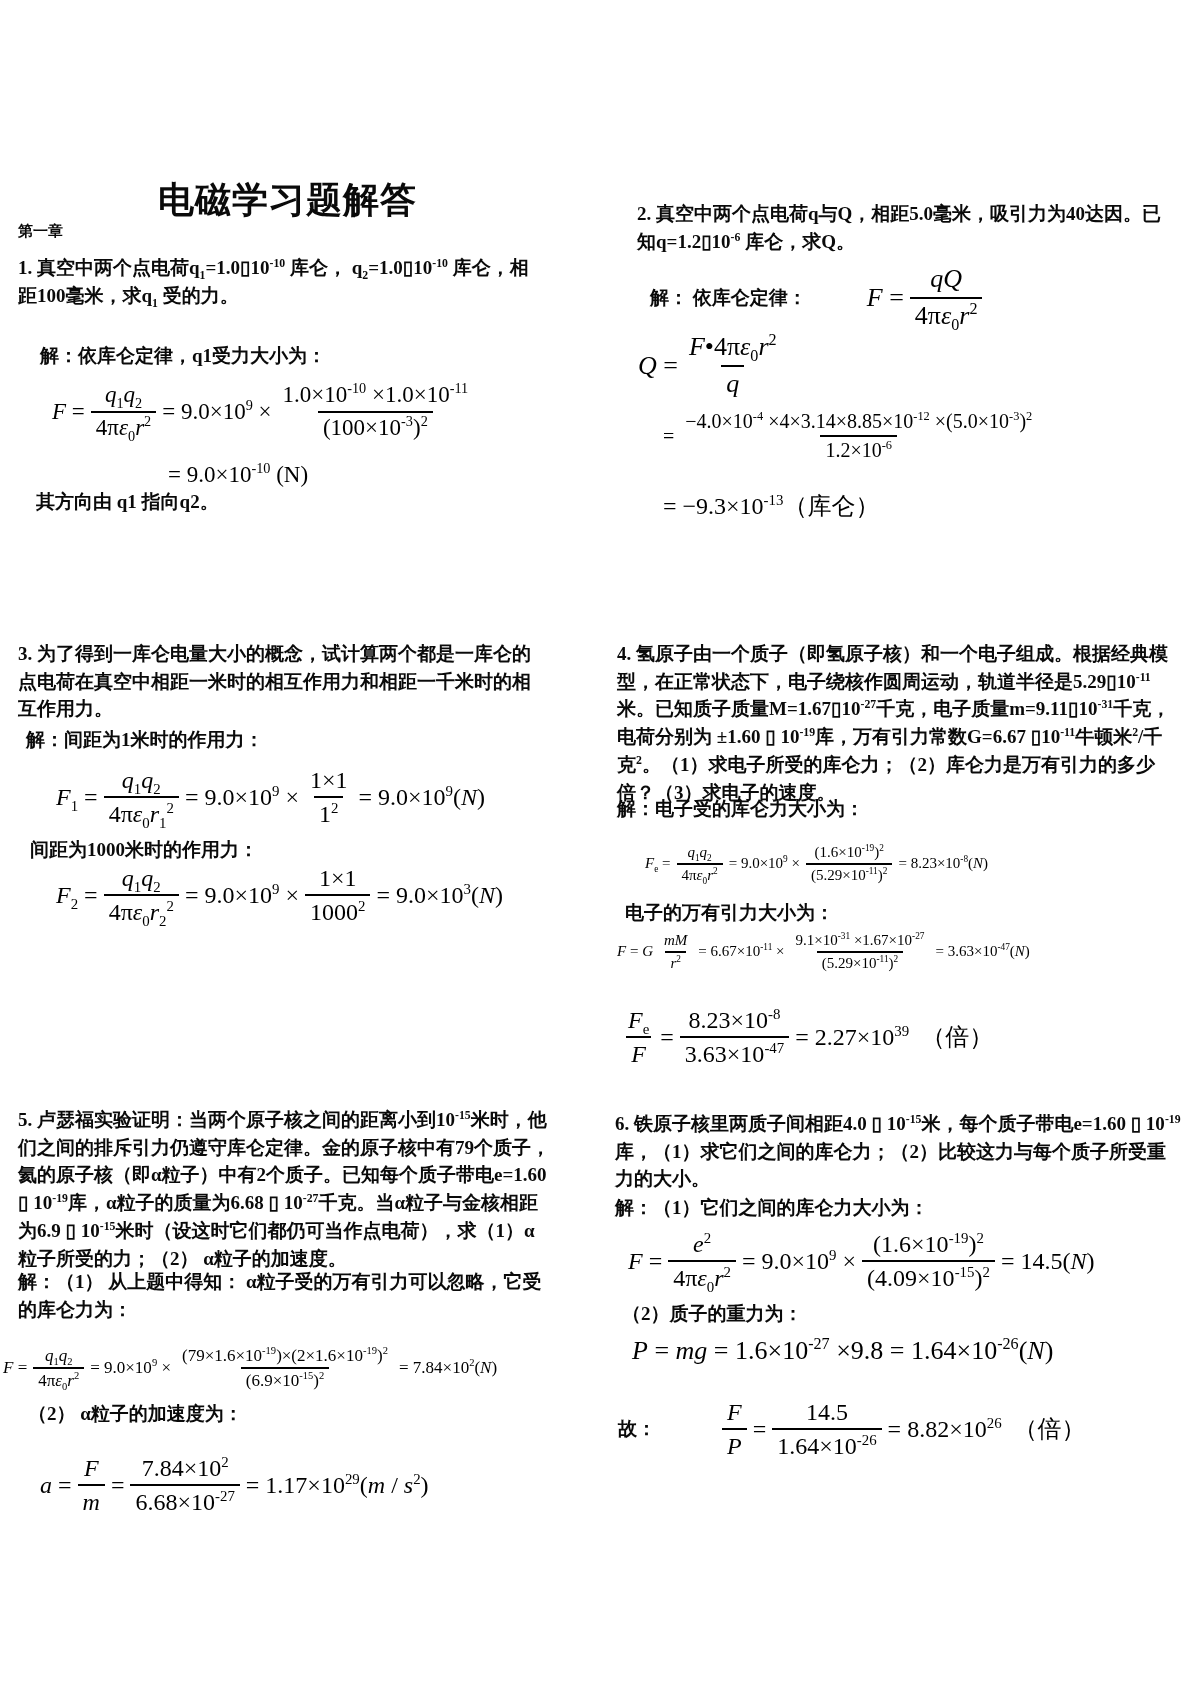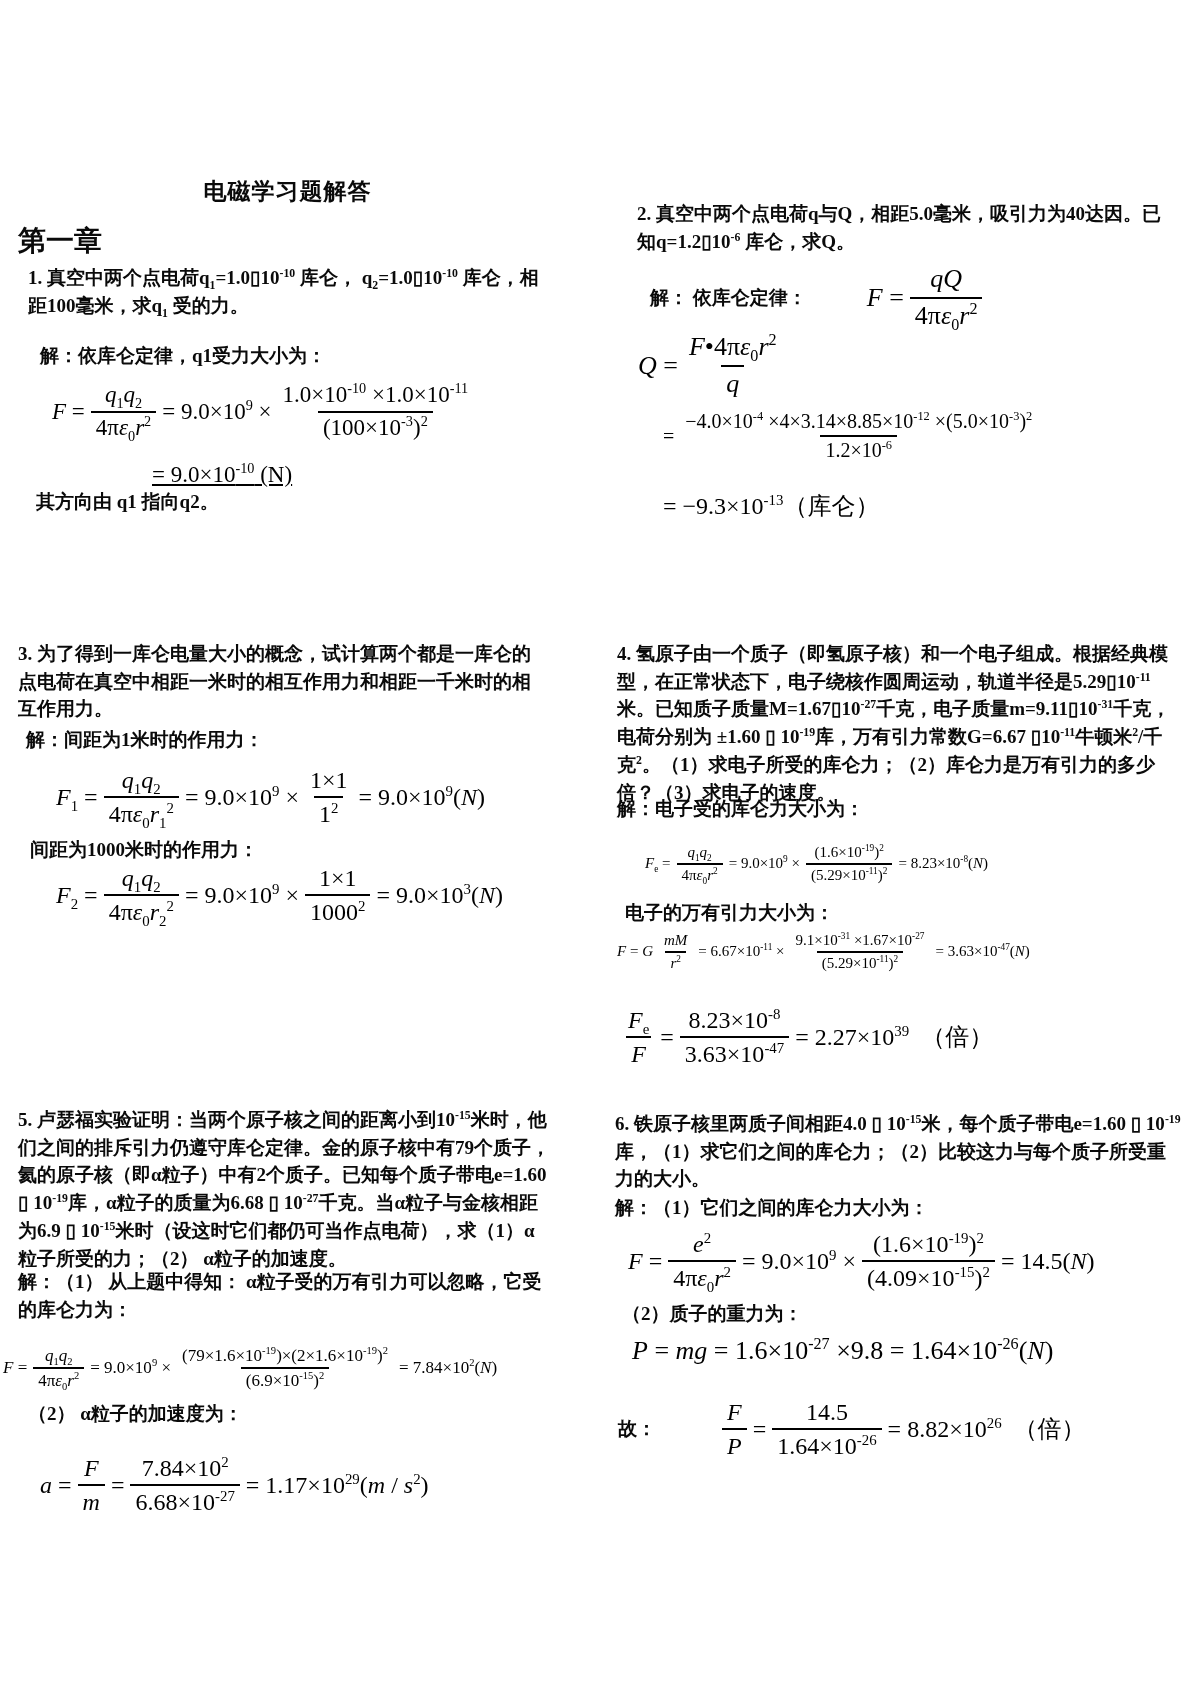--- a/index.html
+++ b/index.html
@@ -2,22 +2,22 @@
 <html><head>
 <meta charset="utf-8">
 <style>
   * { margin:0; padding:0; box-sizing:border-box; }
   html,body { background:#ffffff; }
   .page {
     position:relative; width:1190px; height:1683px; background:#fff;
     color:#0a0a0a; font-family:"Liberation Serif", serif; overflow:hidden;
   }
   .blk { position:absolute; }
-  .title { font-weight:700; font-size:23px; letter-spacing:1px; text-align:center; }
-  .chapter { font-weight:700; font-size:28px; }
+  .title { font-weight:700; font-size:36px; letter-spacing:1px; text-align:center; }
+  .chapter { font-weight:700; font-size:15px; }
   .stmt { font-weight:700; font-size:19px; line-height:1.46; font-family:"Liberation Serif", serif; }
   .label { font-weight:700; font-size:19px; white-space:pre; margin-right:12px; }
   .formula { display:flex; align-items:center; font-family:"Liberation Serif", serif; color:#000; }
   .formula .fx { white-space:pre; }
   .formula i { font-style:italic; }
   sup, sub { font-size:62%; line-height:0; }
   .frac { display:inline-flex; flex-direction:column; align-items:center; margin:0 6px; line-height:1.25; }
   .frac .num, .frac .den { padding:1px 5px; white-space:pre; text-align:left; }
   .frac .den { border-top:2px solid #000; }
   .f17 { font-size:17px; }
@@ -29,35 +29,35 @@
   .row { display:flex; align-items:center;gap:48px; }
 </style>
 </head>
 <body>
 
 <div class="page">
 
   <div class="blk title" style="left:0px; top:176px; width:575px;">电磁学习题解答</div>
   <div class="blk chapter" style="left:18px; top:222px;">第一章</div>
 
-  <div class="blk stmt" style="left:28px; top:254px; width:512px;margin-top:10px;">1. 真空中两个点电荷q<sub>1</sub>=1.0▯10<sup>-10</sup> 库仑， q<sub>2</sub>=1.0▯10<sup>-10</sup> 库仑，相距100毫米，求q<sub>1</sub> 受的力。</div>
+  <div class="blk stmt" style="left:18px; top:254px; width:512px;">1. 真空中两个点电荷q<sub>1</sub>=1.0▯10<sup>-10</sup> 库仑， q<sub>2</sub>=1.0▯10<sup>-10</sup> 库仑，相距100毫米，求q<sub>1</sub> 受的力。</div>
   <div class="blk stmt" style="left:40px; top:342px;">解：依库仑定律，q1受力大小为：</div>
   <div class="blk formula f23" style="left:52px; top:380px;">
       <span class="fx"><i>F</i> =</span>
       <span class="frac">
         <span class="num"><i>q</i><sub>1</sub><i>q</i><sub>2</sub></span>
         <span class="den">4π<i>ε</i><sub>0</sub><i>r</i><sup>2</sup></span>
       </span>
       <span class="fx">= 9.0×10<sup>9</sup> ×</span>
       <span class="frac">
         <span class="num">1.0×10<sup>-10</sup> ×1.0×10<sup>-11</sup></span>
         <span class="den">(100×10<sup>-3</sup>)<sup>2</sup></span>
       </span>
     </div>
-  <div class="blk formula f23" style="left:152px; top:462px;text-decoration:underline;">
+  <div class="blk formula f23" style="left:168px; top:462px;">
       <span class="fx">= 9.0×10<sup>-10</sup> (N)</span>
     </div>
   <div class="blk stmt" style="left:36px; top:488px;">其方向由 q1 指向q2。</div>
 
   <div class="blk stmt" style="left:637px; top:200px; width:537px;">2. 真空中两个点电荷q与Q，相距5.0毫米，吸引力为40达因。已知q=1.2▯10<sup>-6</sup> 库仑，求Q。</div>
   <div class="blk row" style="left:650px; top:262px;">
     <span class="label">解： 依库仑定律：</span>
     <span class="formula f26">
         <span class="fx"><i>F</i> =</span>
         <span class="frac">

